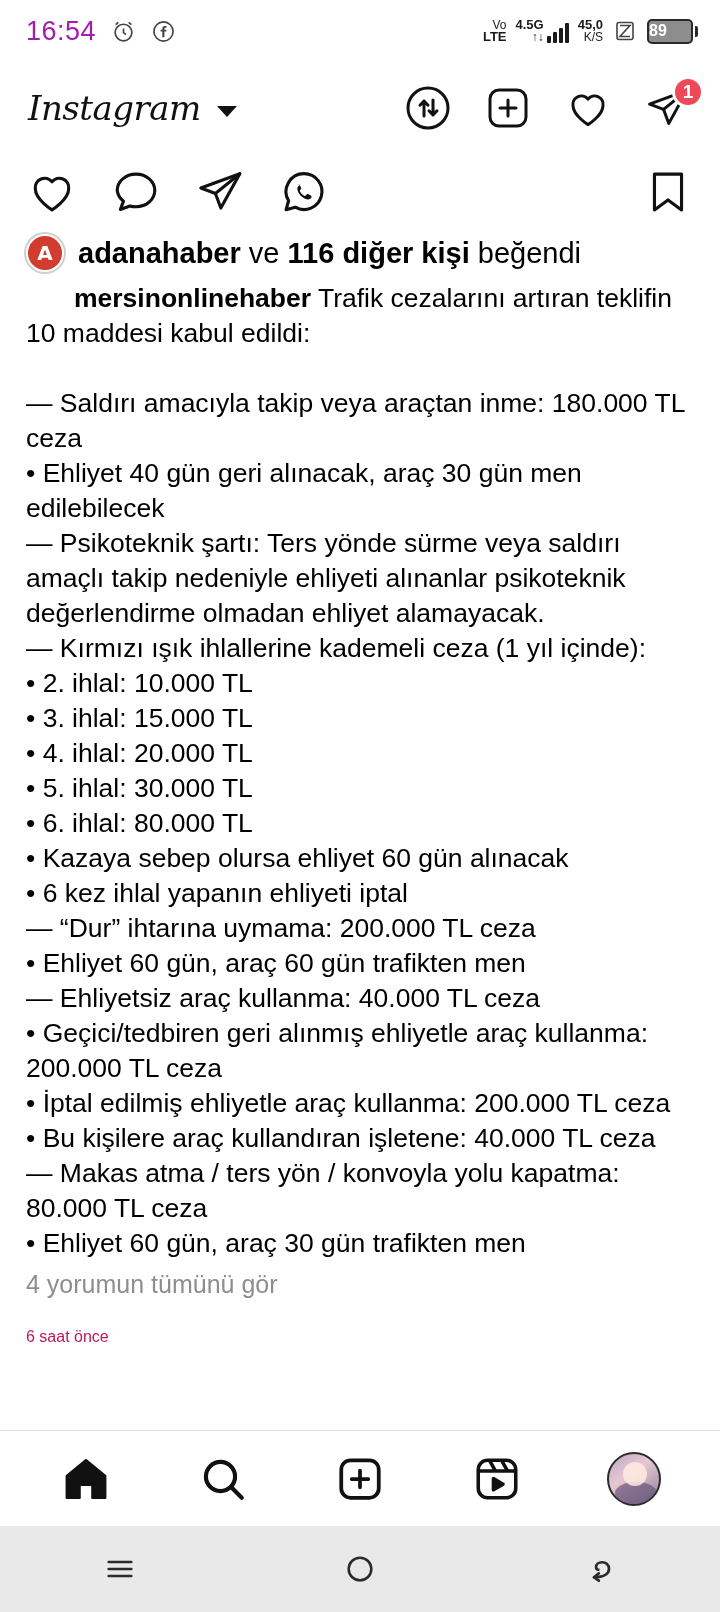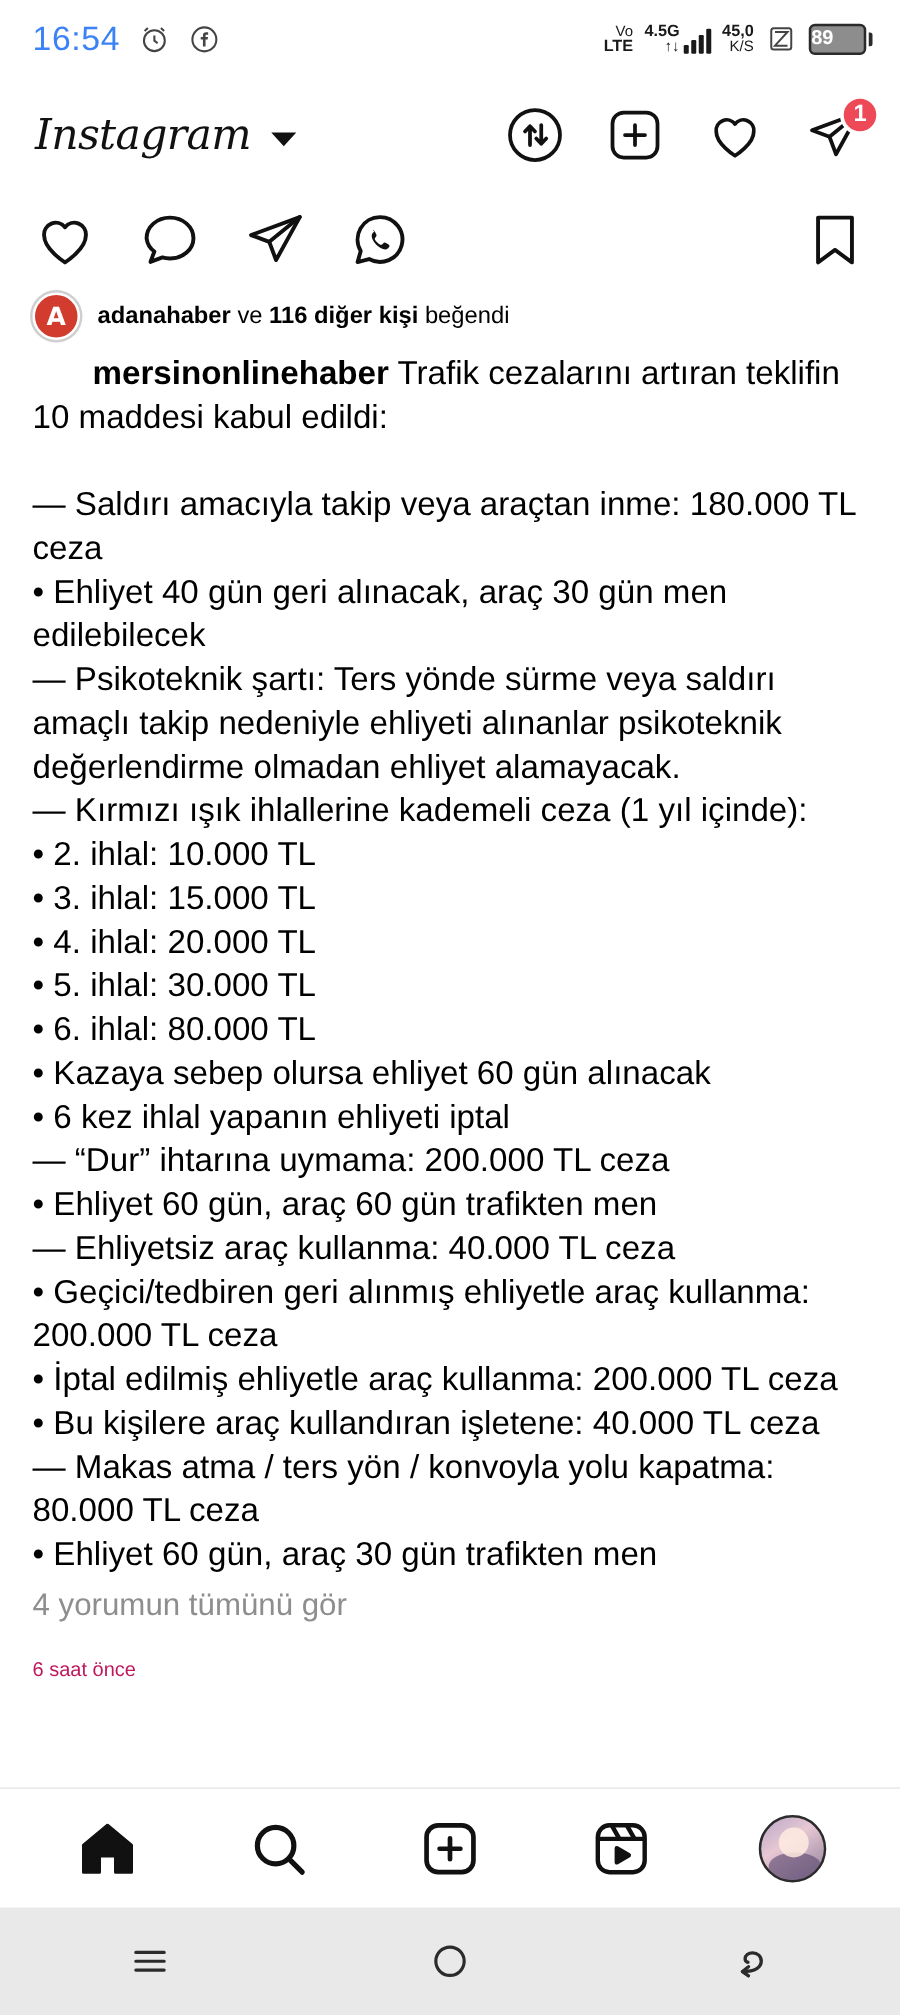--- a/index.html
+++ b/index.html
@@ -30,21 +30,21 @@
     flex: 0 0 auto;
   }
   .status-left {
     display: flex;
     align-items: center;
     gap: 14px;
   }
   .status-clock {
     font-size: 27px;
     letter-spacing: 0.5px;
-    color: #3b82f6;
+    color: #a21caf;
   }
   .status-ico {
     width: 26px; height: 26px;
     display: inline-flex; align-items: center; justify-content: center;
     color: #3a3a3a;
   }
   .status-right {
     display: flex;
     align-items: center;
     gap: 9px;
@@ -176,21 +176,21 @@
     border: 2px solid #ffffff;
     box-shadow: 0 0 0 2px #cfcfcf;
     display: flex; align-items: center; justify-content: center;
     color: #fff;
     font-size: 20px;
     font-weight: 700;
     font-family: "DejaVu Sans", sans-serif;
     flex: 0 0 auto;
   }
   .likes-text {
-    font-size: 19px;
+    font-size: 29px;
     line-height: 34px;
     color: #000;
   }
   .likes-text b { font-weight: 700; }
 
   .caption {
     font-size: 26.5px;
     line-height: 35px;
     color: #000;
     word-wrap: break-word;

